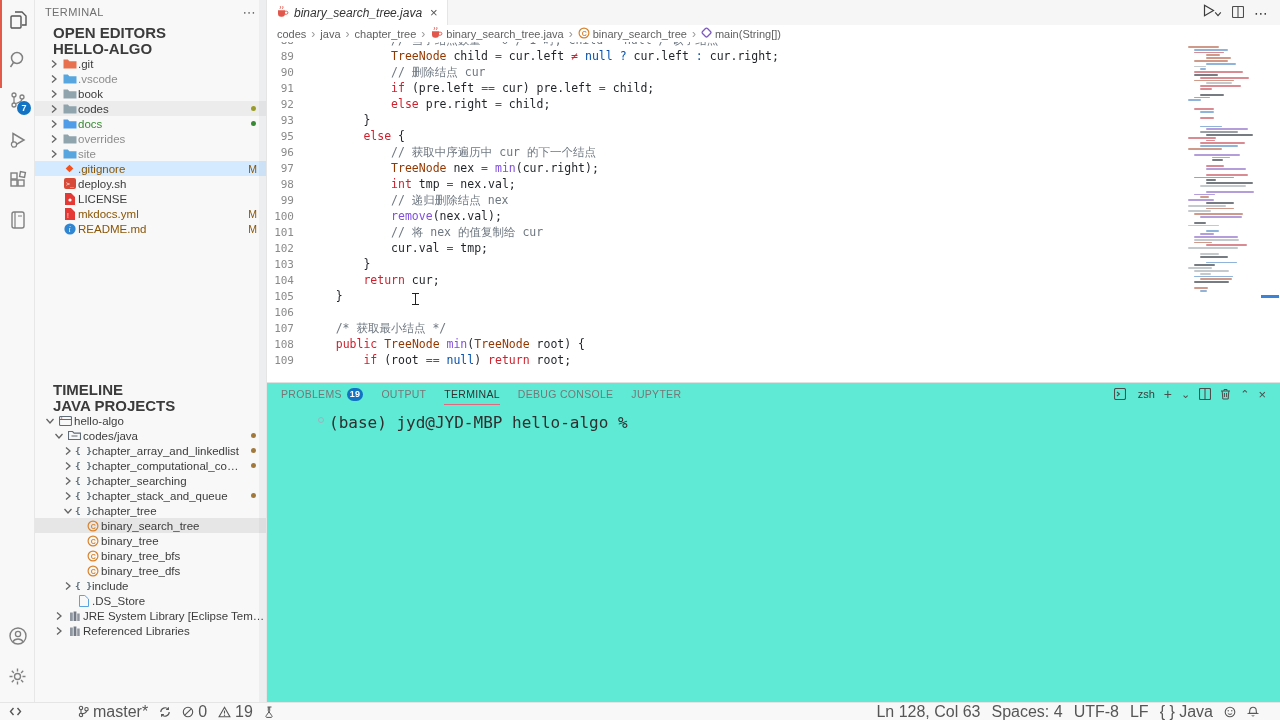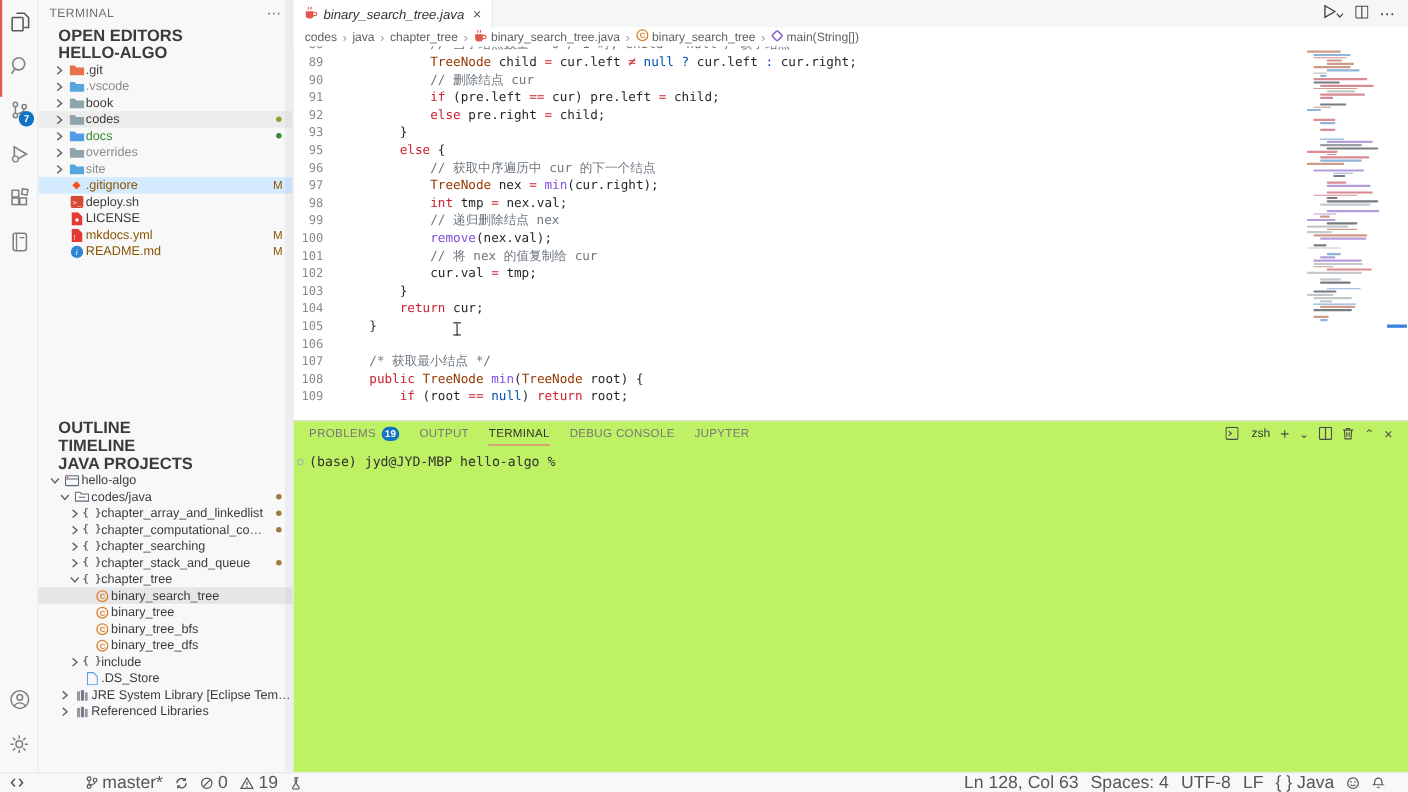--- a/index.html
+++ b/index.html
@@ -52,29 +52,29 @@
   .cl{height:16px;line-height:16px;font-size:11.5px;white-space:pre;font-family:"DejaVu Sans Mono","DejaVu Sans",monospace;}
   .cl .ln{display:inline-block;width:41px;text-align:right;padding-right:14px;color:#8a8a8a;font-size:11px;}
   #minimap{position:absolute;top:0;width:70px;height:258px;}
   #ovruler{position:absolute;right:0;top:0;width:20px;height:340px;}
   #cursor-marker{position:absolute;height:3px;background:#3b82d9;}
   .ibeam{position:absolute;width:9px;height:13px;pointer-events:none;}
   .ibeam:before{content:"";position:absolute;left:4px;top:1px;bottom:1px;width:1.4px;background:#222;}
   .ibeam:after{content:"";position:absolute;left:1px;right:1px;top:0;height:1.4px;background:#222;box-shadow:0 11px 0 #222;}
 
   
-  #panel{position:absolute;left:267px;top:382px;right:0;height:320px;background:#bef264;border-top:1px solid #e1e1e1;}
+  #panel{position:absolute;left:267px;top:382px;right:0;height:320px;background:#5eead4;border-top:1px solid #e1e1e1;}
   #panel-tabs{height:22px;display:flex;align-items:center;padding-left:14px;gap:18px;font-size:10.5px;color:#777;}
   .ptab{display:flex;align-items:center;gap:5px;height:22px;cursor:pointer;letter-spacing:.3px;}
   .ptab.active{color:#333;border-bottom:1.5px solid #e4677d;}
   .pbadge{background:#1273c4;color:#fff;border-radius:8px;min-width:15px;height:13px;font-size:9px;
      display:flex;align-items:center;justify-content:center;padding:0 3px;font-weight:700;}
   #panel-actions{margin-left:auto;display:flex;align-items:center;gap:9px;padding-right:14px;color:#4d4d4d;font-size:12px;}
   #panel-actions .shell-label{font-size:11px;color:#3c3c3c;margin-left:3px;}
-  #terminal{padding:8px 0 0 14px;font-size:12px;color:#2f2f2f;position:relative;}
+  #terminal{padding:8px 0 0 14px;font-size:16px;color:#2f2f2f;position:relative;margin-left:48px;}
   .term-circle{position:absolute;left:3px;top:12px;width:6px;height:6px;border:1px solid #9db4c0;border-radius:50%;}
 
   
   .st-item{display:flex;align-items:center;gap:4px;margin-right:11px;cursor:pointer;}
   .st-left{display:flex;align-items:center;margin-left:8px;}
   .st-right{display:flex;align-items:center;margin-left:auto;padding-right:10px;}
   .st-gap{width:44px;}
 </style>
 </head>
 <body>
@@ -296,24 +296,20 @@
             <circle cx="6" cy="6" r="5.6" fill="#2f86d2"></circle>
             <text x="4.6" y="9" font-size="8" fill="#fff" font-family="serif" font-style="italic">i</text>
           </svg>
         </span>
         <span class="lbl" style="color: rgb(137, 85, 3);">README.md</span>
         <span class="badge" style="color: rgb(137, 85, 3);">M</span>
       </div>
     </div>
 
   <div id="lower-side">
-    <div class="sec">
-      <span class="chev"></span>
-      <span>OUTLINE</span>
-    </div>
     <div class="sec">
       <span class="chev"></span>
       <span>TIMELINE</span>
     </div>
     <div class="sec">
       <span class="chev"></span>
       <span>JAVA PROJECTS</span>
     </div>
     <div id="java-tree">
         <div class="row" style="padding-left: 8px;">

